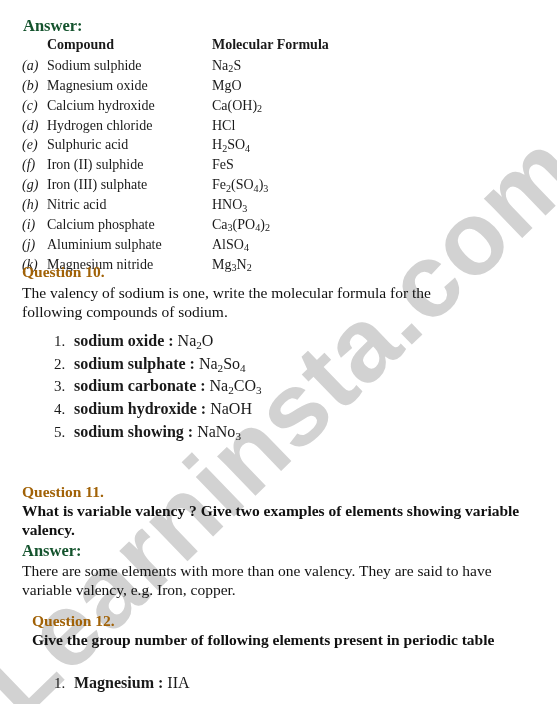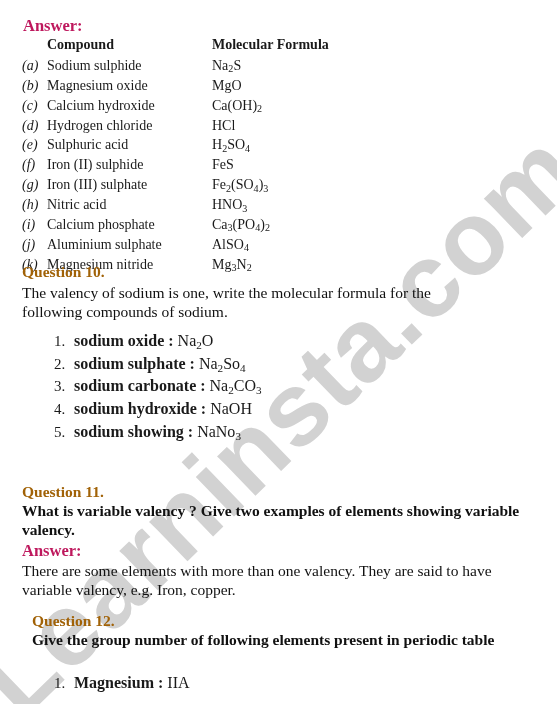--- a/index.html
+++ b/index.html
@@ -43,21 +43,21 @@
     transform: rotate(-44deg);
   }
 
   
   #content {
     position: relative;
     z-index: 2;
   }
 
   .ans-label {
-    color: #be185d;
+    color: #14532d;
     font-weight: 700;
     font-size: 16.5px;
     line-height: 1.16;
   }
 
   .q-label {
     color: #a16207;
     font-weight: 700;
     font-size: 15.5px;
     line-height: 1.16;

